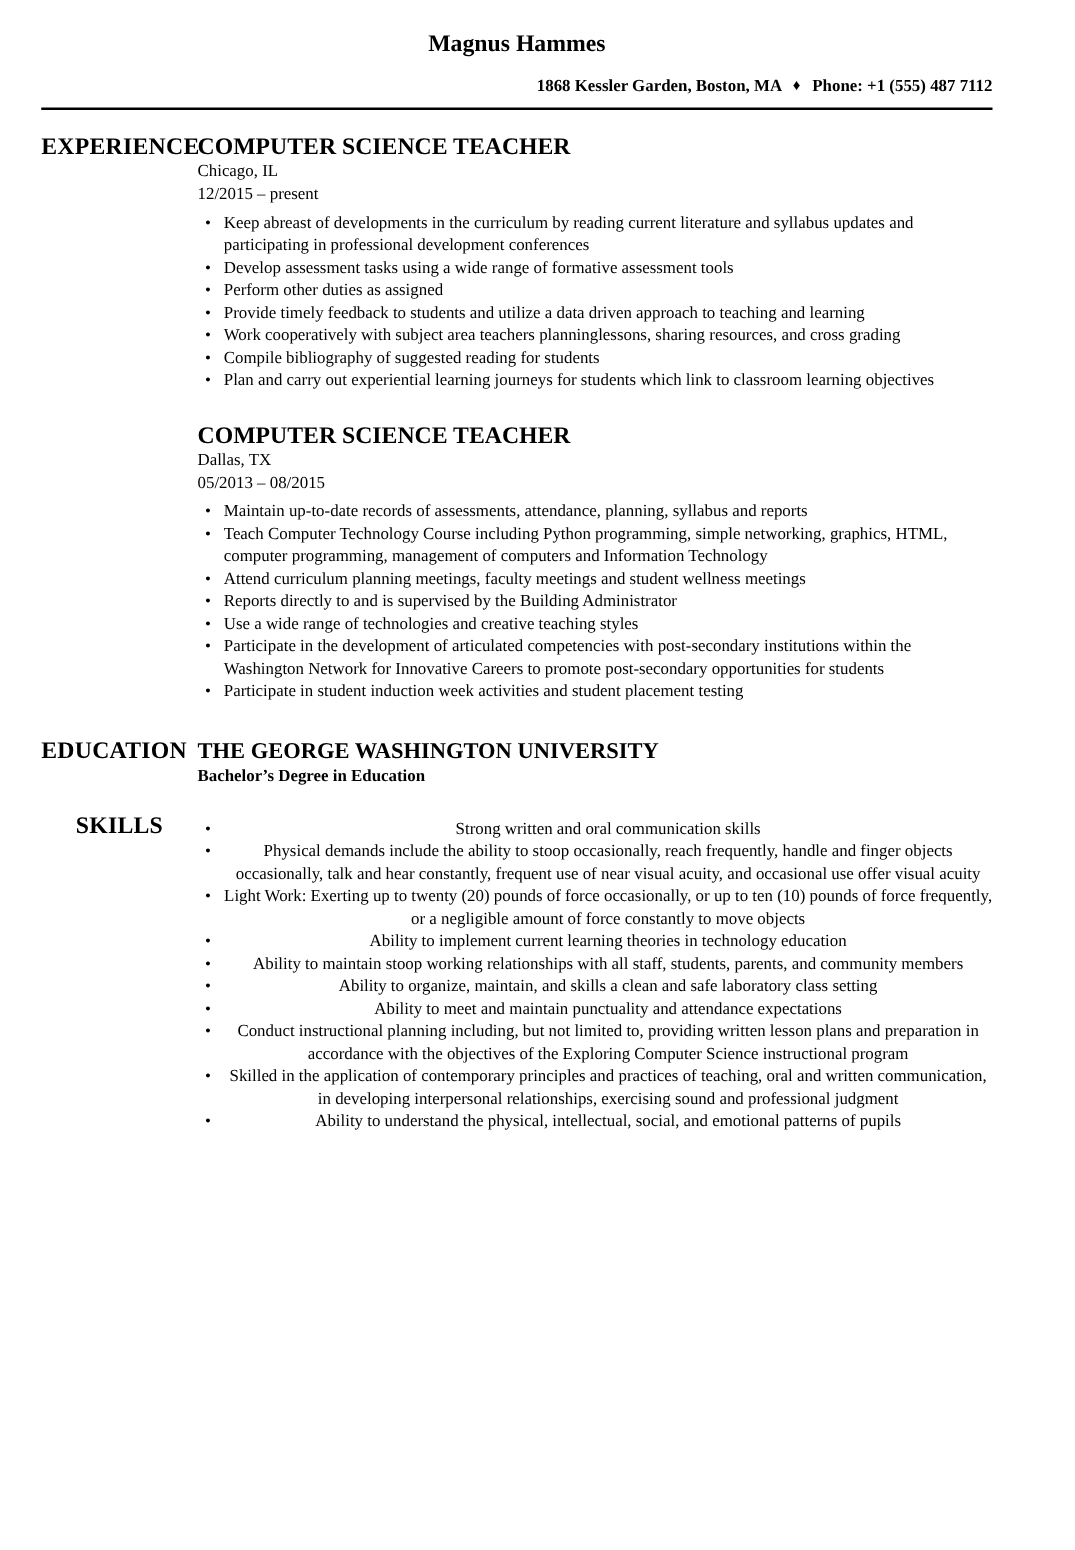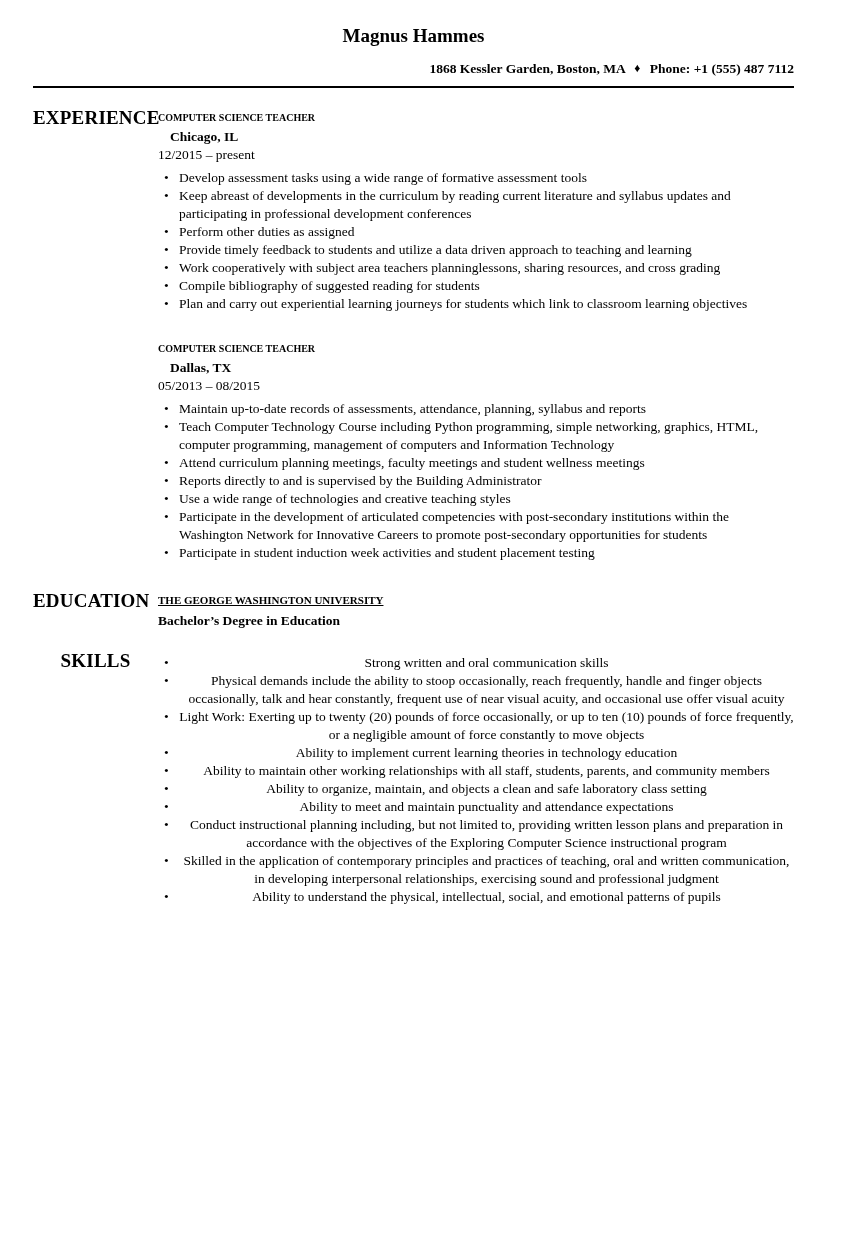--- a/index.html
+++ b/index.html
@@ -57,50 +57,48 @@
     padding-top: 1px;
   }
   .content-col {
     width: 669px;
     font-size: 13.5px;
     line-height: 18px;
   }
   .job + .job { margin-top: 26px; }
   .job-title {
     font-weight: bold;
-    font-size: 10px;
+    font-size: 19px;
     line-height: 19px;
   }
   .job-location {
-    font-weight: bold;
+    font-weight: normal;
     margin-top: 1px;
     line-height: 18px;
-    margin-left: 12px;
   }
   .job-dates { line-height: 17px; }
   ul.bullets {
     list-style: none;
     margin-top: 6px;
   }
   .row-skills ul.bullets { margin-top: 3px; }
   ul.bullets li {
     position: relative;
     padding-left: 21px;
   }
   ul.bullets li::before {
     content: "\2022";
     position: absolute;
     left: 6px;
     top: 0;
   }
   .school {
     font-weight: bold;
-    font-size: 11px;
+    font-size: 18px;
     line-height: 19px;
-    text-decoration: underline;
   }
   .degree {
     font-weight: bold;
     margin-top: 2px;
     line-height: 18px;
   }
 </style>
 </head>
 <body>
 
@@ -118,22 +116,22 @@
 
   <section class="row row-experience">
     <div class="label-col">EXPERIENCE</div>
     <div class="content-col">
 
       <div class="job">
         <div class="job-title">COMPUTER SCIENCE TEACHER</div>
         <div class="job-location">Chicago, IL</div>
         <div class="job-dates">12/2015 – present</div>
         <ul class="bullets">
+            <li>Keep abreast of developments in the curriculum by reading current literature and syllabus updates and participating in professional development conferences</li>
             <li>Develop assessment tasks using a wide range of formative assessment tools</li>
-            <li>Keep abreast of developments in the curriculum by reading current literature and syllabus updates and participating in professional development conferences</li>
             <li>Perform other duties as assigned</li>
             <li>Provide timely feedback to students and utilize a data driven approach to teaching and learning</li>
             <li>Work cooperatively with subject area teachers planninglessons, sharing resources, and cross grading</li>
             <li>Compile bibliography of suggested reading for students</li>
             <li>Plan and carry out experiential learning journeys for students which link to classroom learning objectives</li>
           </ul>
       </div>
 
       <div class="job">
         <div class="job-title">COMPUTER SCIENCE TEACHER</div>
@@ -162,22 +160,22 @@
   </section>
 
   <section class="row row-skills">
     <div class="label-col">SKILLS</div>
     <div class="content-col">
       <ul class="bullets">
           <li>Strong written and oral communication skills</li>
           <li>Physical demands include the ability to stoop occasionally, reach frequently, handle and finger objects occasionally, talk and hear constantly, frequent use of near visual acuity, and occasional use offer visual acuity</li>
           <li>Light Work: Exerting up to twenty (20) pounds of force occasionally, or up to ten (10) pounds of force frequently, or a negligible amount of force constantly to move objects</li>
           <li>Ability to implement current learning theories in technology education</li>
-          <li>Ability to maintain other working relationships with all staff, students, parents, and community members</li>
-          <li>Ability to organize, maintain, and objects a clean and safe laboratory class setting</li>
+          <li>Ability to maintain stoop working relationships with all staff, students, parents, and community members</li>
+          <li>Ability to organize, maintain, and skills a clean and safe laboratory class setting</li>
           <li>Ability to meet and maintain punctuality and attendance expectations</li>
           <li>Conduct instructional planning including, but not limited to, providing written lesson plans and preparation in accordance with the objectives of the Exploring Computer Science instructional program</li>
           <li>Skilled in the application of contemporary principles and practices of teaching, oral and written communication, in developing interpersonal relationships, exercising sound and professional judgment</li>
           <li>Ability to understand the physical, intellectual, social, and emotional patterns of pupils</li>
         </ul>
     </div>
   </section>
 
 </div>
 

